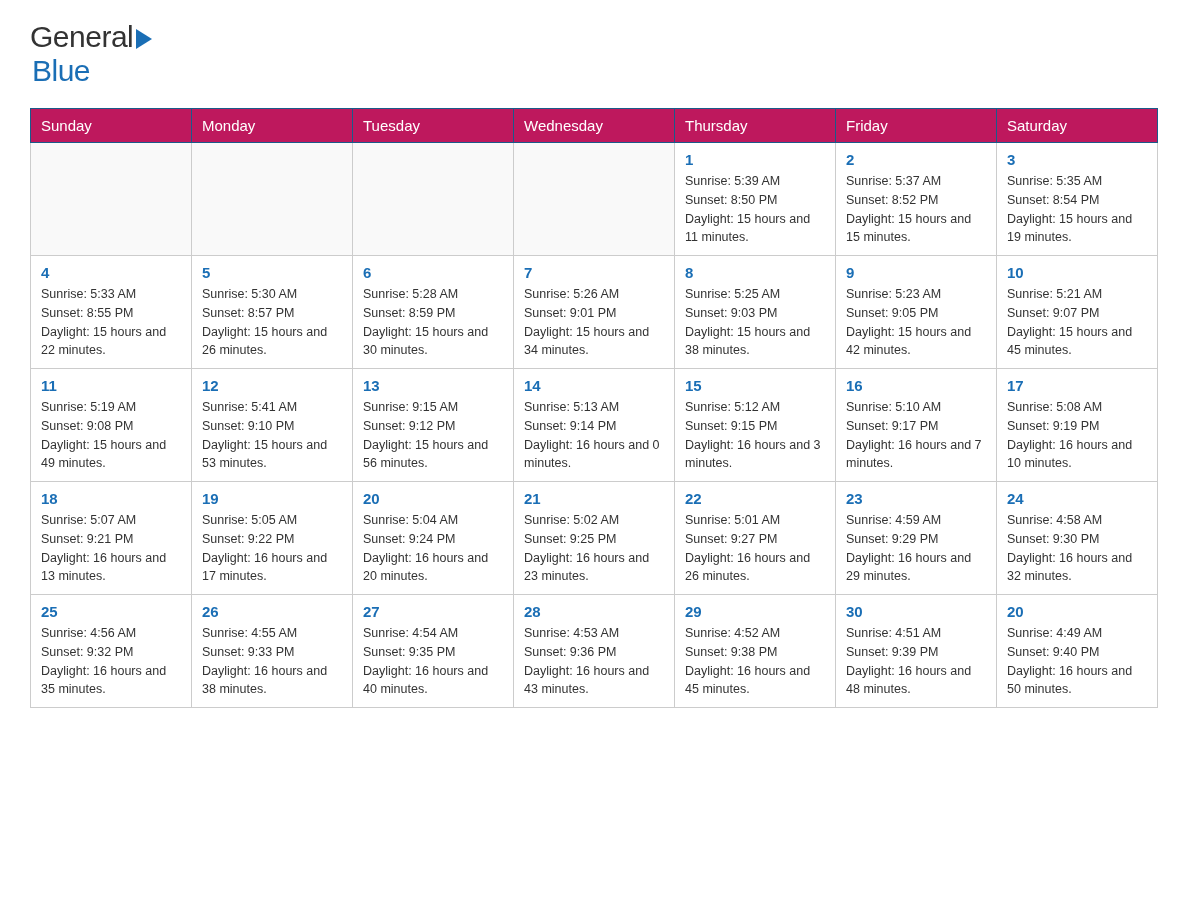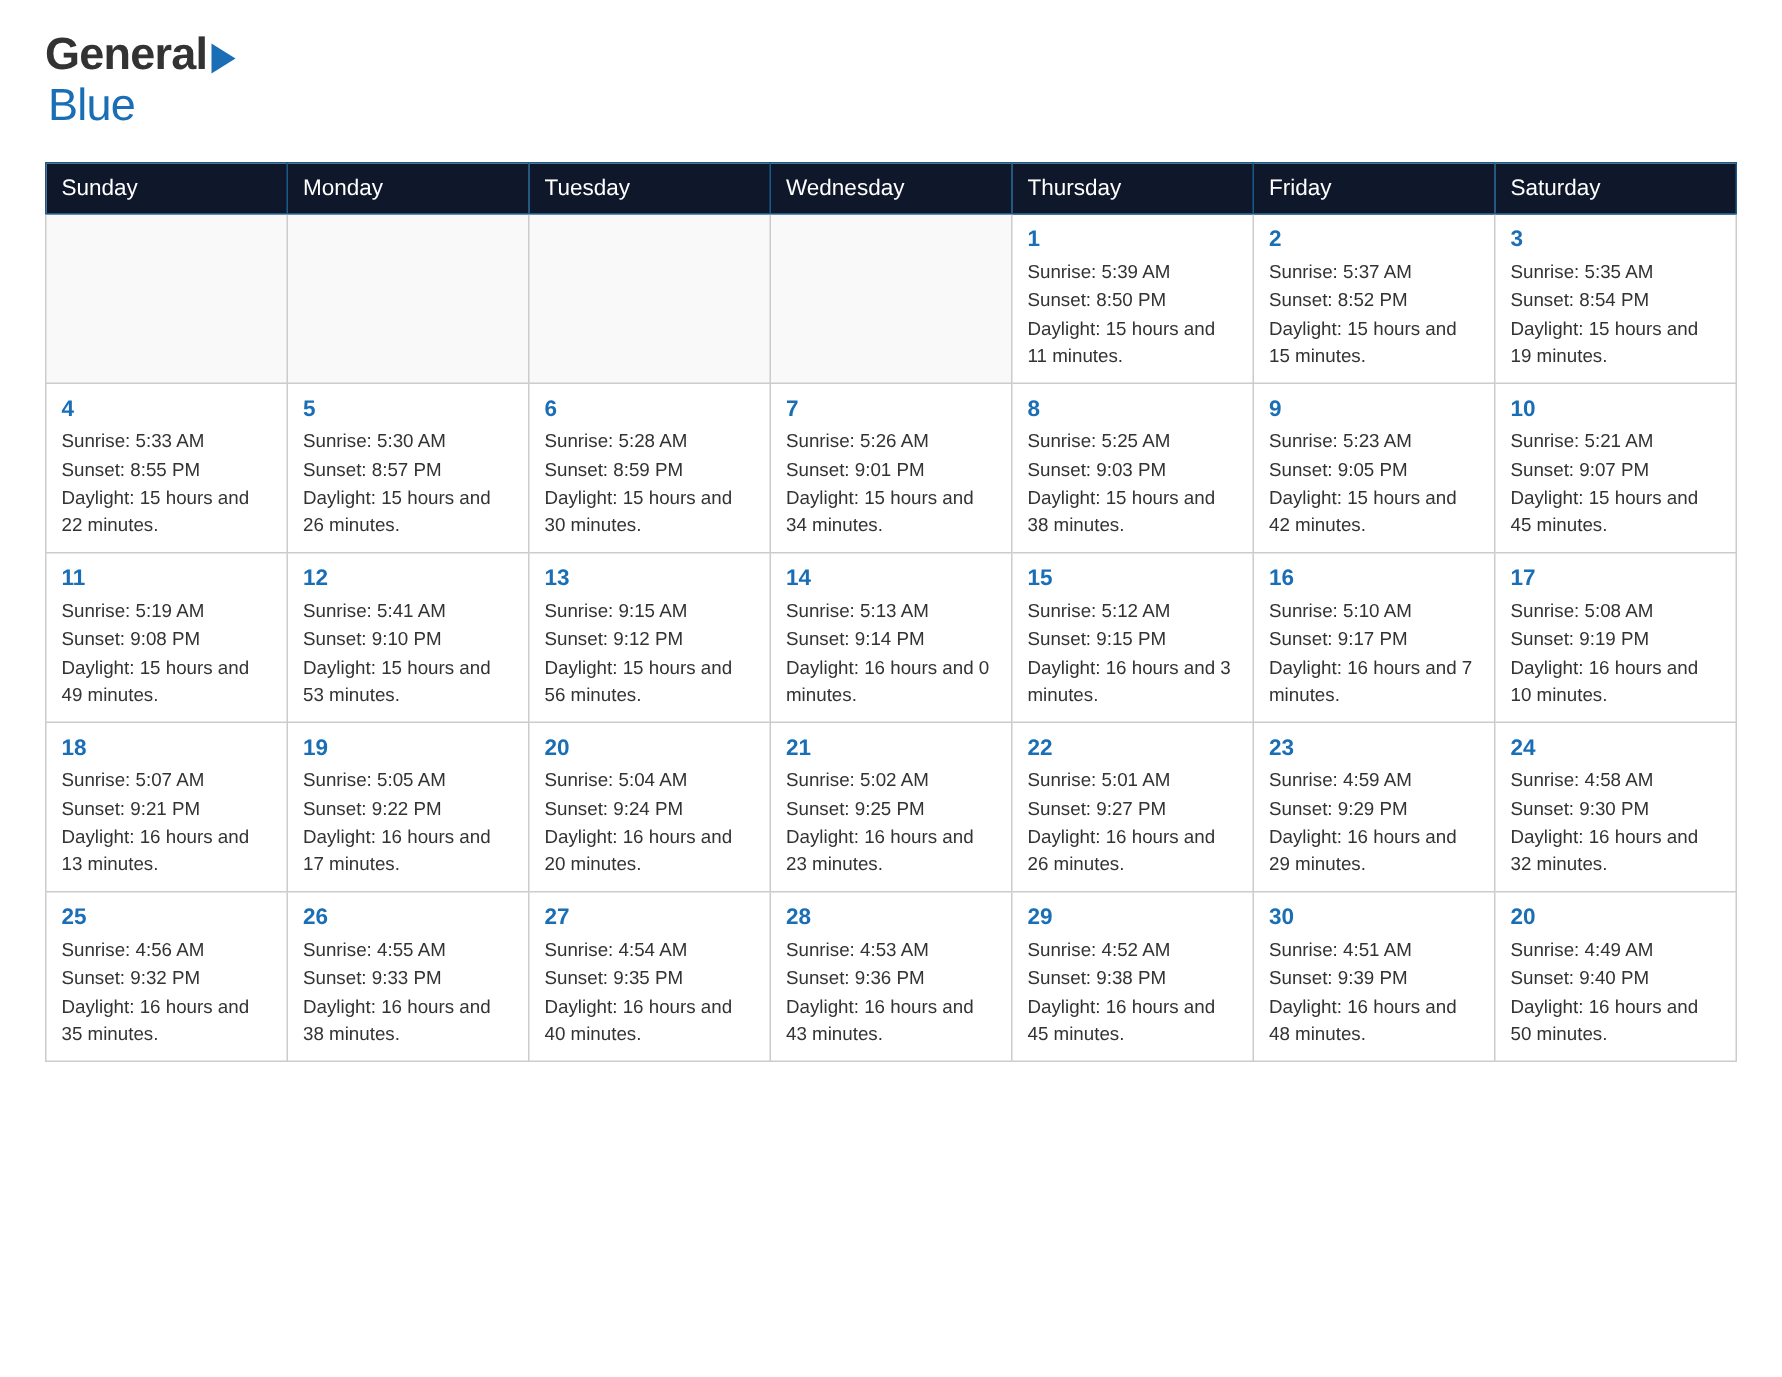--- a/index.html
+++ b/index.html
@@ -29,21 +29,21 @@
     .location {
       font-size: 22px;
       color: #555;
       margin-top: 4px;
     }
     .calendar {
       width: 100%;
       border-collapse: collapse;
     }
     .calendar th {
-      background-color: #0f172a;
+      background-color: #be185d;
       color: #fff;
       padding: 8px 10px;
       text-align: left;
       font-size: 15px;
       font-weight: normal;
       border: 1px solid #1a5a8a;
     }
     .calendar td {
       border: 1px solid #ccc;
       vertical-align: top;
@@ -76,21 +76,21 @@
       display: flex;
       align-items: center;
     }
     .logo-line2 {
       display: flex;
       align-items: center;
       margin-left: 2px;
     }
     .logo-general {
       font-size: 30px;
-      font-weight: bold;
+      font-weight: normal;
       color: #333;
       letter-spacing: -0.5px;
     }
     .logo-arrow {
       display: inline-block;
       width: 0;
       height: 0;
       border-top: 10px solid transparent;
       border-bottom: 10px solid transparent;
       border-left: 16px solid #1a6eb5;

